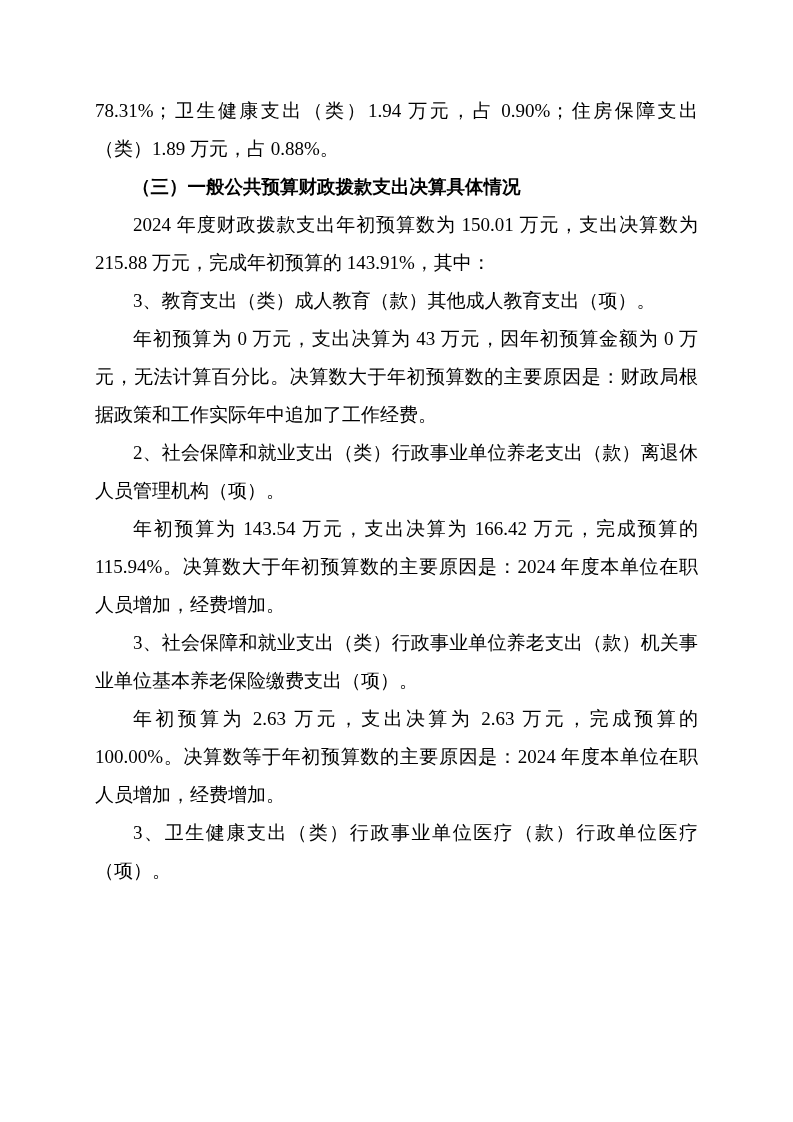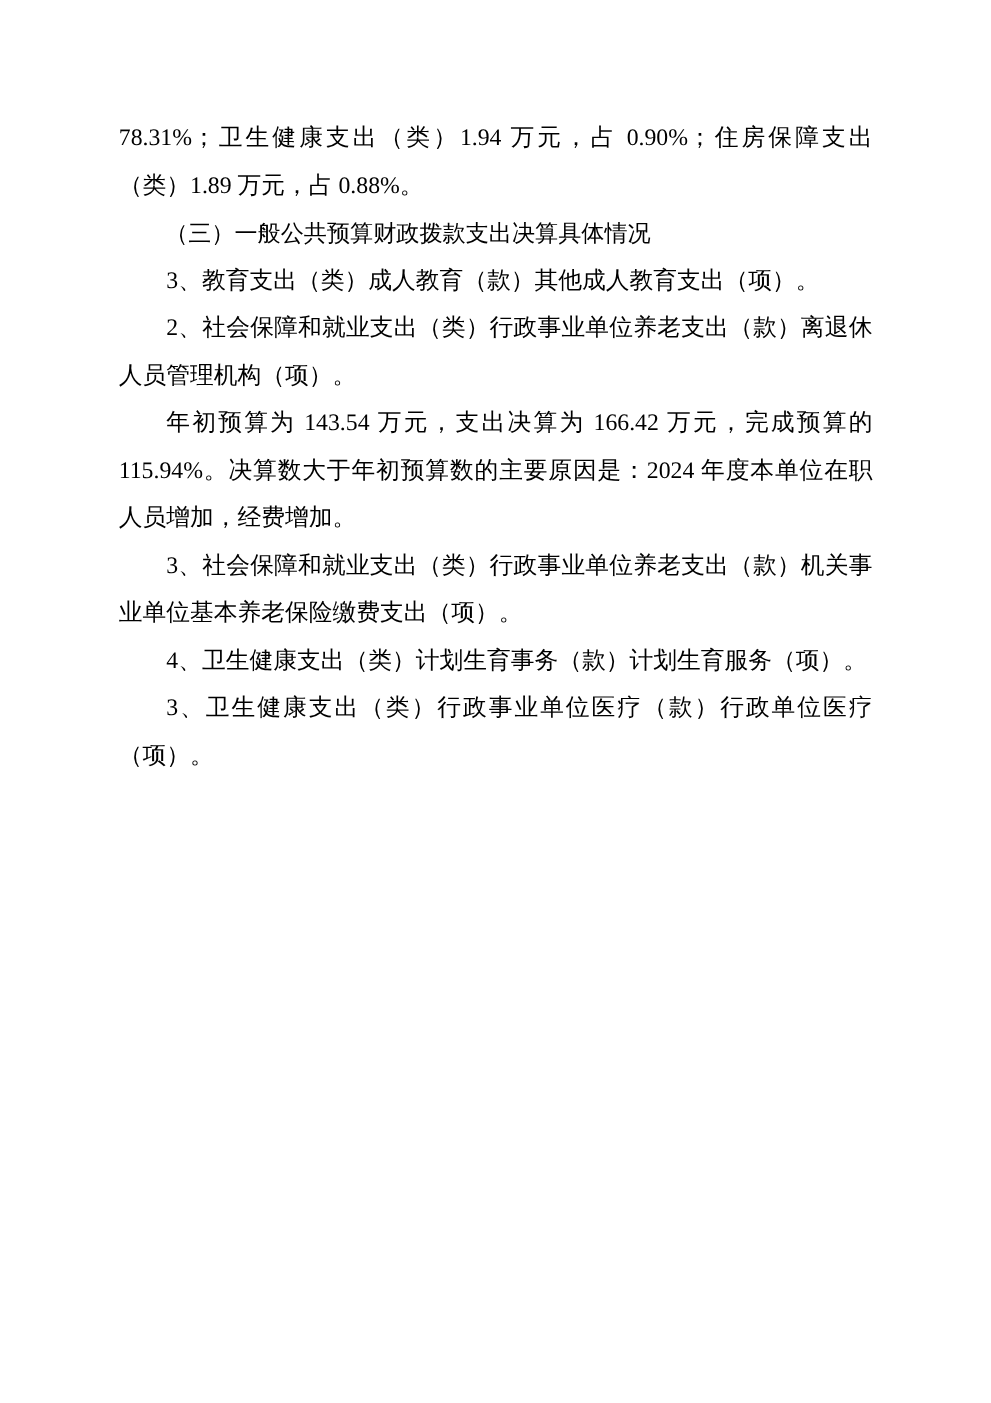--- a/index.html
+++ b/index.html
@@ -28,32 +28,34 @@
     text-justify: inter-character;
   }
   p.para-indent {
     text-indent: 2em;
   }
   p.para-continuation {
     text-indent: 0;
   }
   p.para-heading {
     text-indent: 2em;
-    font-weight: normal;
+    font-weight: bold;
     font-family: "Liberation Sans", "DejaVu Sans", sans-serif;
     font-size: 18.5px;
   }
 </style>
 </head>
 <body>
 
 <div class="page">
   <div class="doc-body">
     <p class="para-continuation">78.31%；卫生健康支出（类）1.94 万元，占 0.90%；住房保障支出（类）1.89 万元，占 0.88%。</p>
     <p class="para-heading">（三）一般公共预算财政拨款支出决算具体情况</p>
+    <p class="para-indent">2024 年度财政拨款支出年初预算数为 150.01 万元，支出决算数为 215.88 万元，完成年初预算的 143.91%，其中：</p>
     <p class="para-indent">3、教育支出（类）成人教育（款）其他成人教育支出（项）。</p>
+    <p class="para-indent">年初预算为 0 万元，支出决算为 43 万元，因年初预算金额为 0 万元，无法计算百分比。决算数大于年初预算数的主要原因是：财政局根据政策和工作实际年中追加了工作经费。</p>
     <p class="para-indent">2、社会保障和就业支出（类）行政事业单位养老支出（款）离退休人员管理机构（项）。</p>
     <p class="para-indent">年初预算为 143.54 万元，支出决算为 166.42 万元，完成预算的 115.94%。决算数大于年初预算数的主要原因是：2024 年度本单位在职人员增加，经费增加。</p>
     <p class="para-indent">3、社会保障和就业支出（类）行政事业单位养老支出（款）机关事业单位基本养老保险缴费支出（项）。</p>
-    <p class="para-indent">4、卫生健康支出（类）计划生育事务（款）计划生育服务（项）。</p>
+    <p class="para-indent">年初预算为 2.63 万元，支出决算为 2.63 万元，完成预算的 100.00%。决算数等于年初预算数的主要原因是：2024 年度本单位在职人员增加，经费增加。</p>
     <p class="para-indent">3、卫生健康支出（类）行政事业单位医疗（款）行政单位医疗（项）。</p>
   </div>
 </div>
 
 </body></html>

